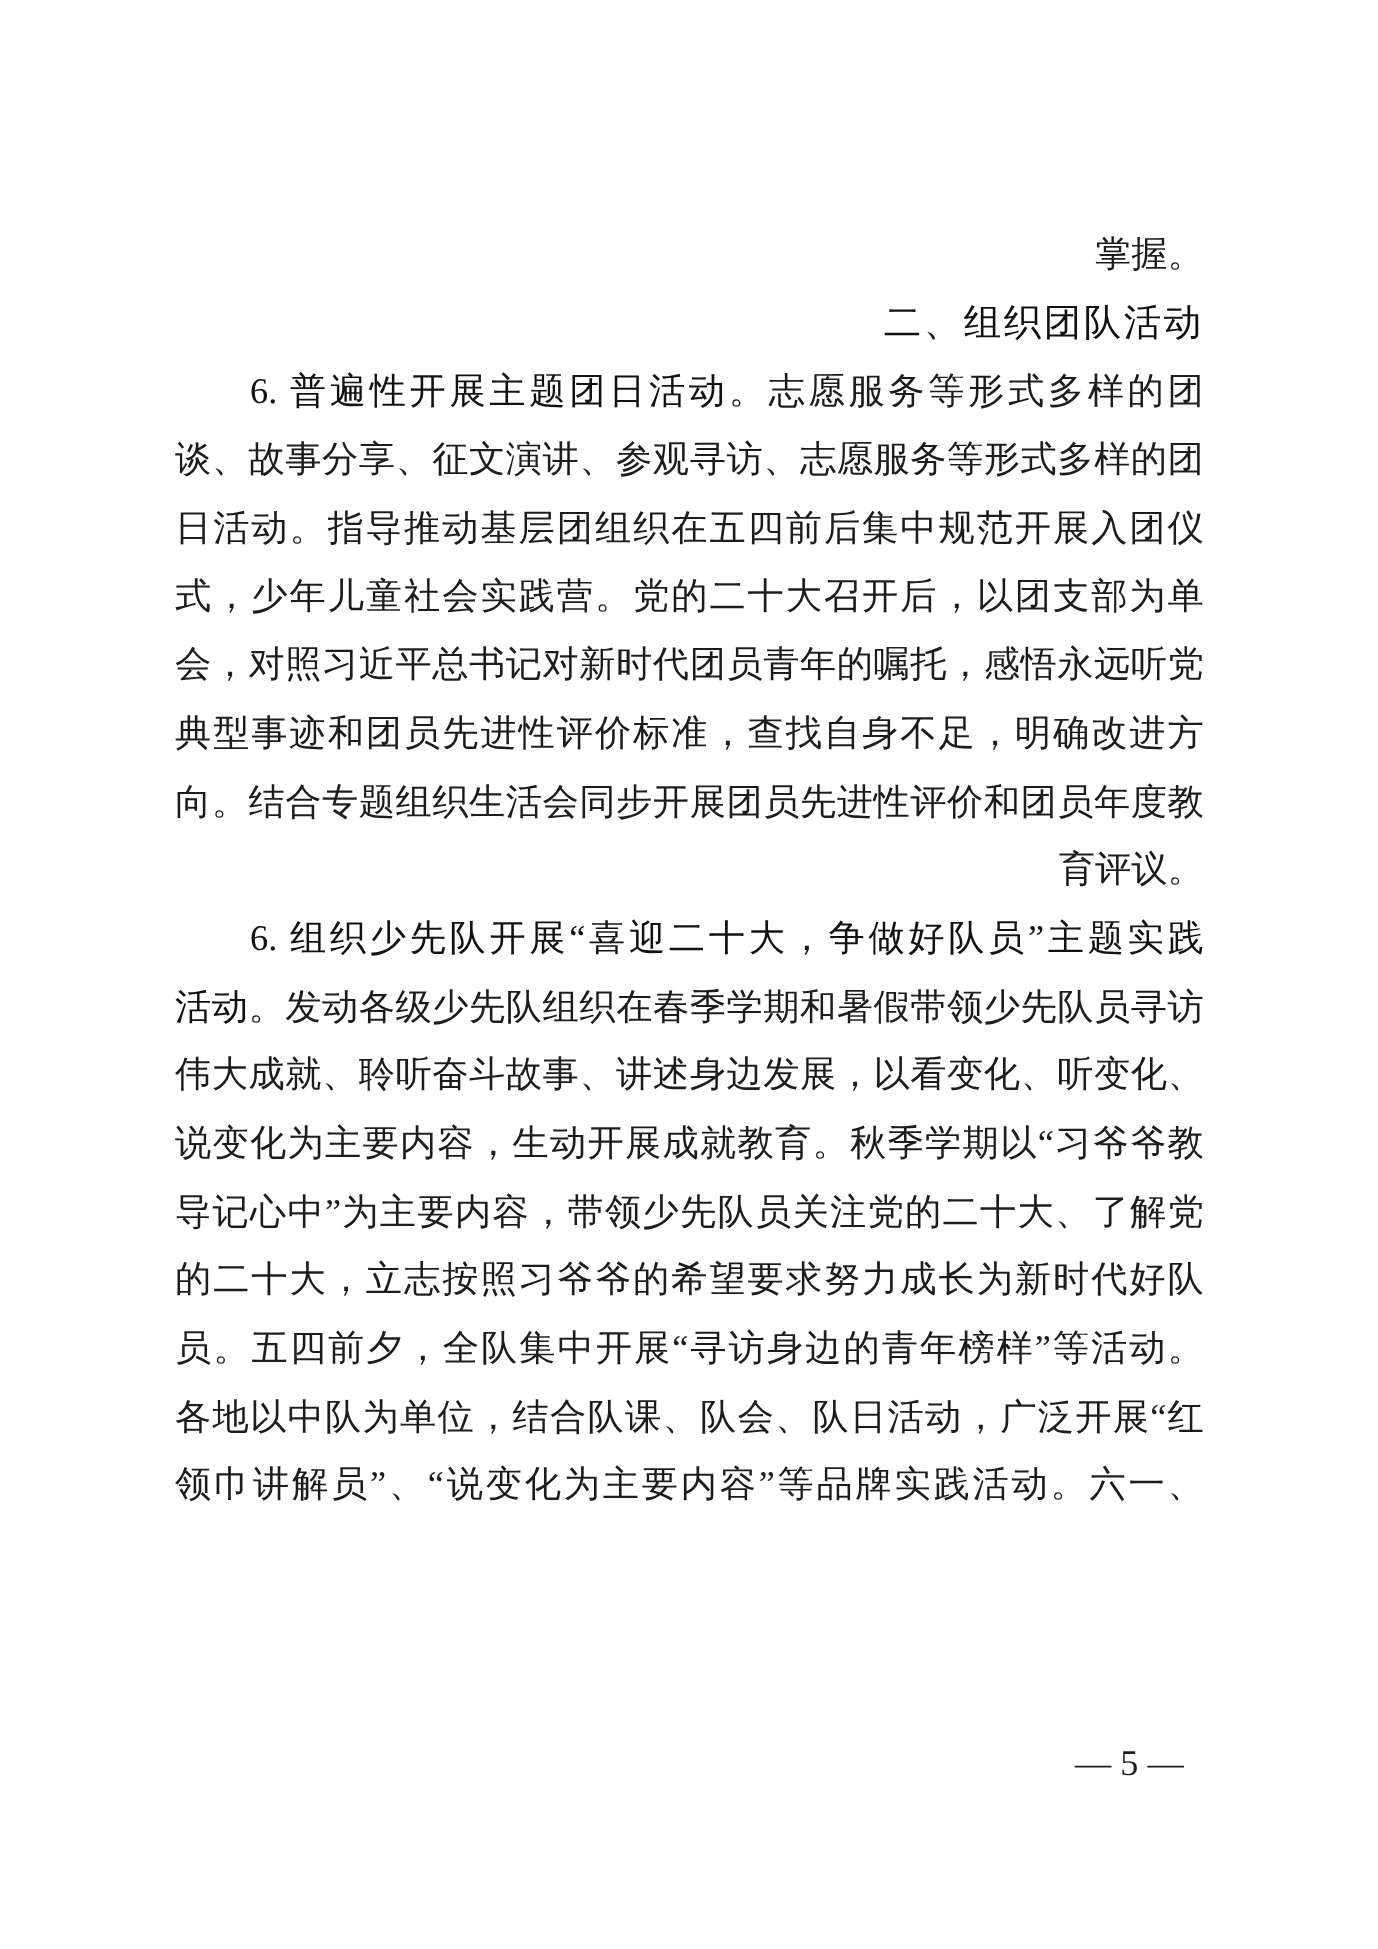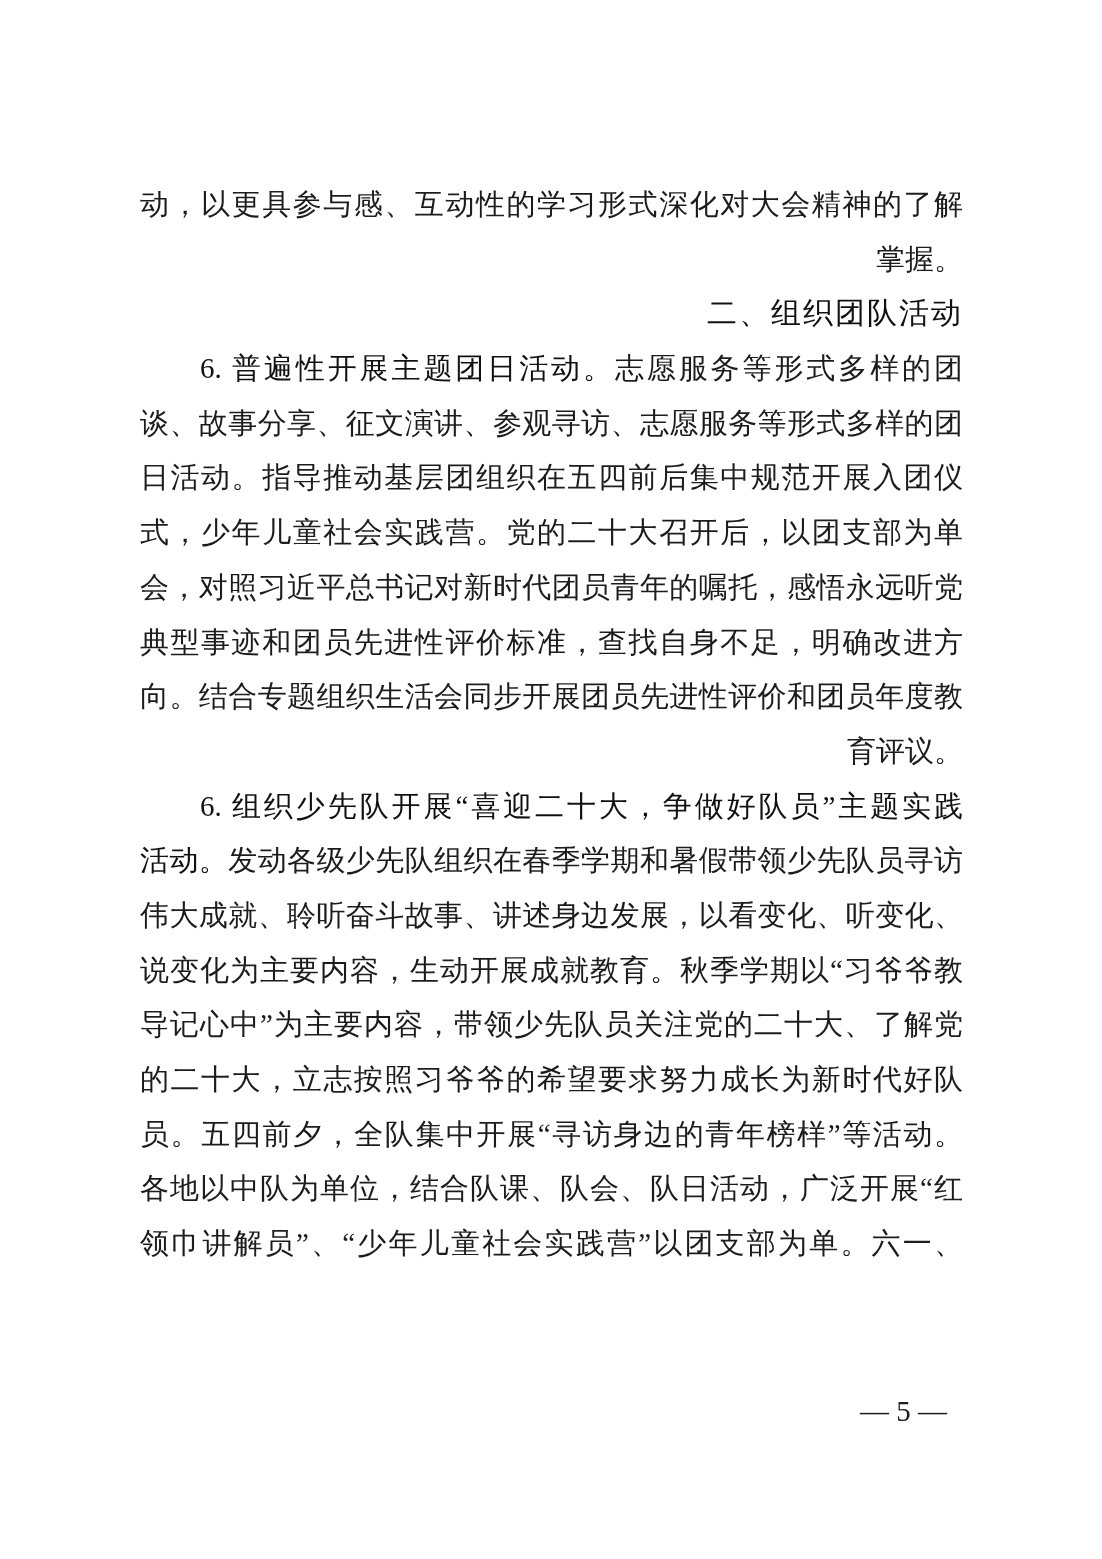--- a/index.html
+++ b/index.html
@@ -61,35 +61,34 @@
     color: #1c1c1c;
     font-family: "Liberation Serif", "DejaVu Serif", serif;
     white-space: pre;
   }
 </style>
 </head>
 <body>
 
 <div class="page">
   <div class="text-content">
-      <div class="line justify"><span>动，以更具参与感、互动性的学习形式深化对大会精神的了解</span></div>
       <div class="line"><span>掌握。</span></div>
       <div class="line heading indent"><span class="bold">二、组织团队活动</span></div>
       <div class="line indent justify"><span class="bold">6. 普遍性开展主题团日活动。</span><span>志愿服务等形式多样的团</span></div>
       <div class="line justify"><span>谈、故事分享、征文演讲、参观寻访、志愿服务等形式多样的团</span></div>
       <div class="line justify"><span>日活动。指导推动基层团组织在五四前后集中规范开展入团仪</span></div>
       <div class="line justify"><span>式，少年儿童社会实践营。党的二十大召开后，以团支部为单</span></div>
       <div class="line justify"><span>会，对照习近平总书记对新时代团员青年的嘱托，感悟永远听党</span></div>
       <div class="line justify"><span>典型事迹和团员先进性评价标准，查找自身不足，明确改进方</span></div>
       <div class="line justify"><span>向。结合专题组织生活会同步开展团员先进性评价和团员年度教</span></div>
       <div class="line"><span>育评议。</span></div>
       <div class="line indent justify"><span class="bold">6. 组织少先队开展“喜迎二十大，争做好队员”主题实践</span></div>
       <div class="line justify"><span class="bold">活动。</span><span>发动各级少先队组织在春季学期和暑假带领少先队员寻访</span></div>
       <div class="line justify"><span>伟大成就、聆听奋斗故事、讲述身边发展，以看变化、听变化、</span></div>
       <div class="line justify"><span>说变化为主要内容，生动开展成就教育。秋季学期以“习爷爷教</span></div>
       <div class="line justify"><span>导记心中”为主要内容，带领少先队员关注党的二十大、了解党</span></div>
       <div class="line justify"><span>的二十大，立志按照习爷爷的希望要求努力成长为新时代好队</span></div>
       <div class="line justify"><span>员。五四前夕，全队集中开展“寻访身边的青年榜样”等活动。</span></div>
       <div class="line justify"><span>各地以中队为单位，结合队课、队会、队日活动，广泛开展“红</span></div>
-      <div class="line justify"><span>领巾讲解员”、“少年儿童社会实践营”以团支部为单。六一、</span></div>
+      <div class="line justify"><span>领巾讲解员”、“说变化为主要内容”等品牌实践活动。六一、</span></div>
     </div>
   <div class="page-number">— 5 —</div>
 </div>
 
 </body></html>

